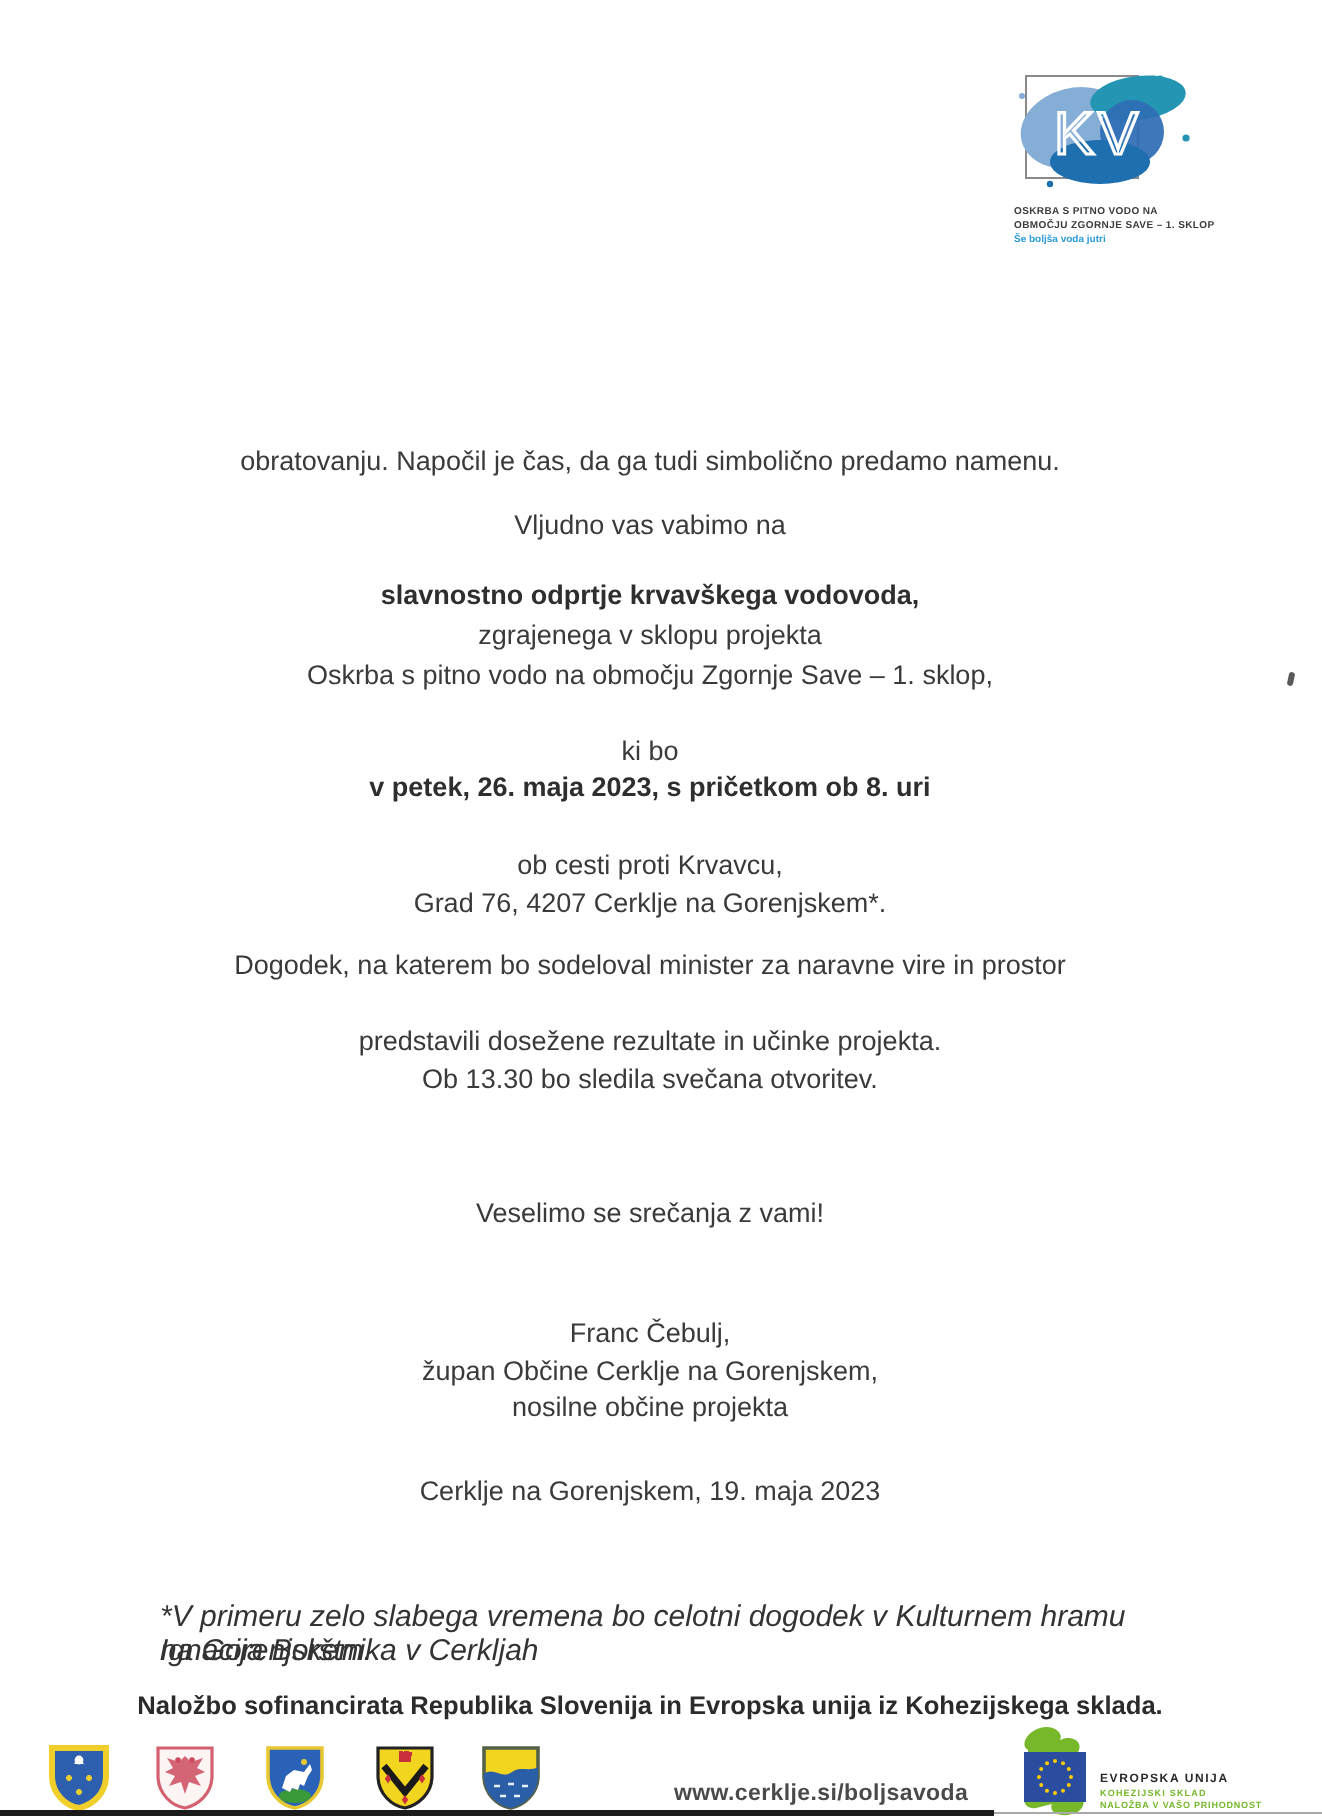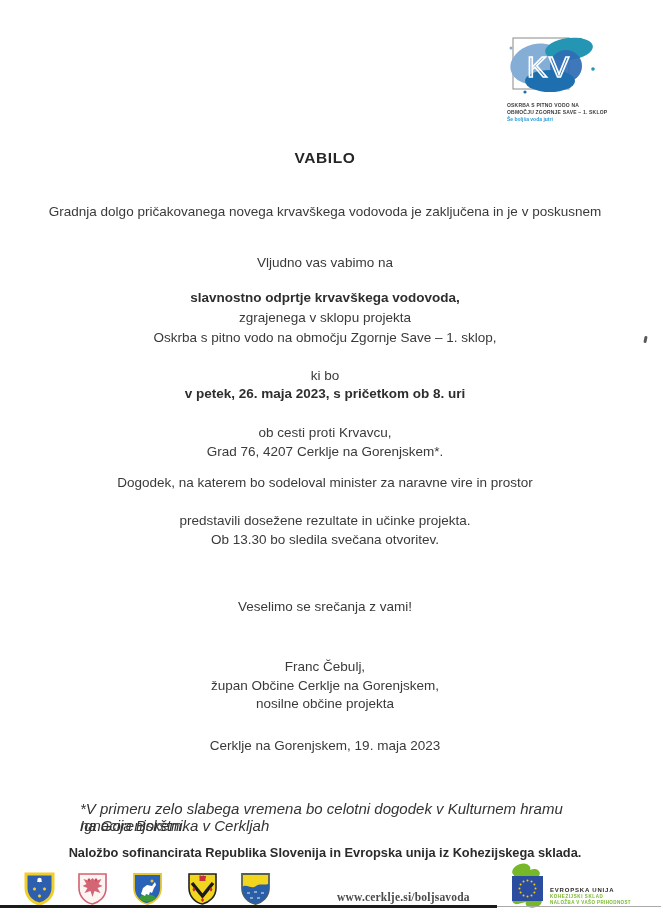--- a/index.html
+++ b/index.html
@@ -35,21 +35,20 @@
   .kv-caption .tagline{
     font-size:5px;font-weight:bold;color:#2b9cd8;line-height:7px;
   }
 
   
   .shield{position:absolute;top:872px;width:31px;height:33px;}
   .website{
     position:absolute;left:337px;top:891px;width:125px;
     font-size:11.5px;font-weight:bold;color:#4a4a4a;letter-spacing:0.2px;
     text-align:left;
-    font-family:Liberation Serif, serif;
   }
   .eu-logo{position:absolute;left:506px;top:863px;width:155px;height:46px;}
   .eu-flag-svg{position:absolute;left:0;top:0;}
   .eu-text{position:absolute;left:44px;top:24px;text-align:left;}
   .eu-l1{font-size:6px;font-weight:bold;color:#2a2a2a;letter-spacing:0.8px;line-height:7px;}
   .eu-l2{font-size:4.5px;font-weight:bold;color:#76b82a;letter-spacing:0.6px;line-height:6px;}
   .eu-l3{font-size:4.5px;font-weight:bold;color:#76b82a;letter-spacing:0.4px;line-height:6px;}
 
   .scanline-dark{position:absolute;left:0;top:905px;width:497px;height:3px;background:#1b1b1b;}
   .scanline-light{position:absolute;left:497px;top:906px;width:164px;height:1px;background:#a9a9a9;}
@@ -73,23 +72,22 @@
       <circle cx="8" cy="12" r="1.5" fill="#85aed6"></circle>
       <text x="24" y="41" font-size="30" font-family="Liberation Sans, sans-serif" fill="none" stroke="#ffffff" stroke-width="1.6" letter-spacing="2">KV</text>
     </svg>
     <div class="kv-caption">
       <div class="cap">OSKRBA S PITNO VODO NA</div>
       <div class="cap">OBMOČJU ZGORNJE SAVE – 1. SKLOP</div>
       <div class="tagline">Še boljša voda jutri</div>
     </div>
   </div>
 
-  <div class="line title" style="top:149px">VABILO</div>
 
-  <div class="line" style="top:203px">Gradnja dolgo pričakovanega novega krvavškega vodovoda je zaključena in je v poskusnem</div>
+  <div class="line" style="top:222px">obratovanju. Napočil je čas, da ga tudi simbolično predamo namenu.</div>
 
   <div class="line" style="top:254px">Vljudno vas vabimo na</div>
 
   <div class="line b" style="top:289px">slavnostno odprtje krvavškega vodovoda,</div>
   <div class="line" style="top:309px">zgrajenega v sklopu projekta</div>
   <div class="line" style="top:329px">Oskrba s pitno vodo na območju Zgornje Save – 1. sklop,</div>
 
   <div class="line" style="top:367px">ki bo</div>
 
   <div class="line b" style="top:385px">v petek, 26. maja 2023, s pričetkom ob 8. uri</div>

